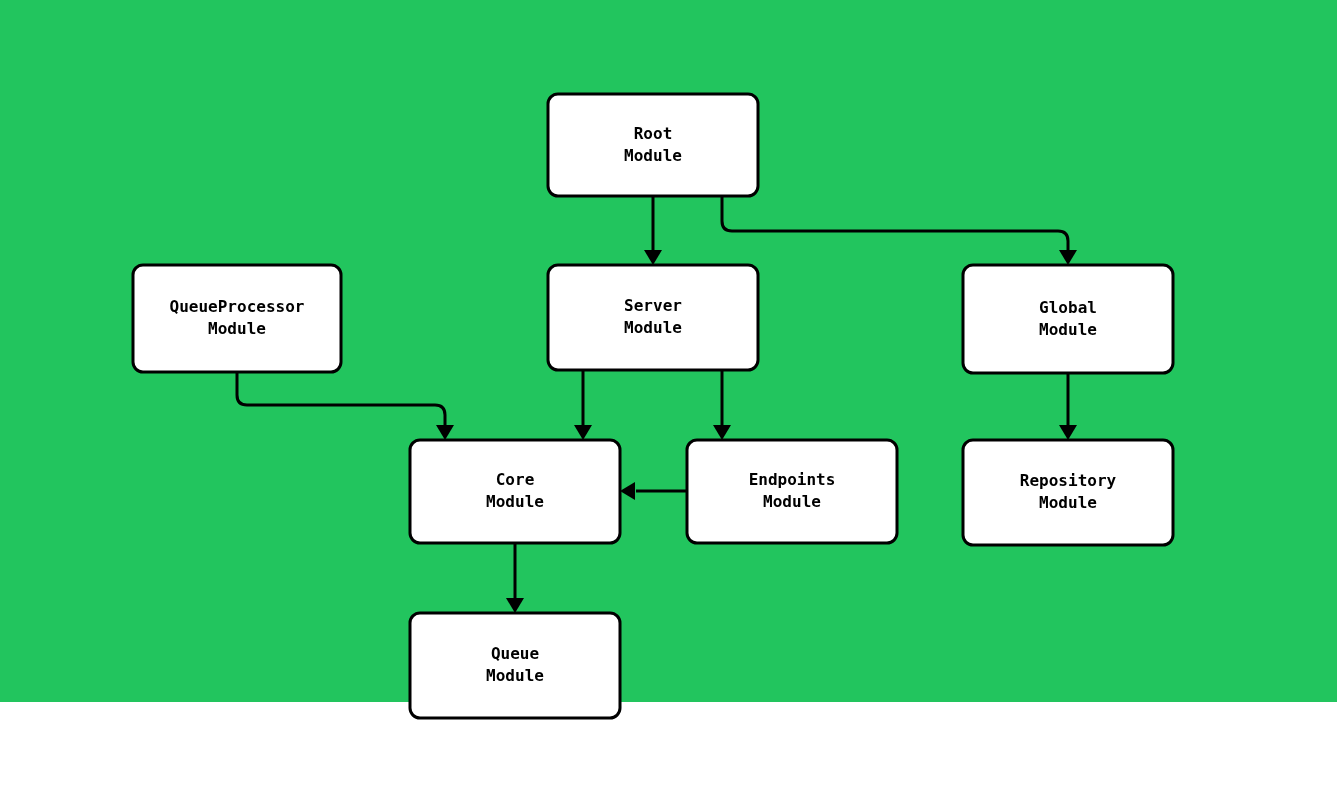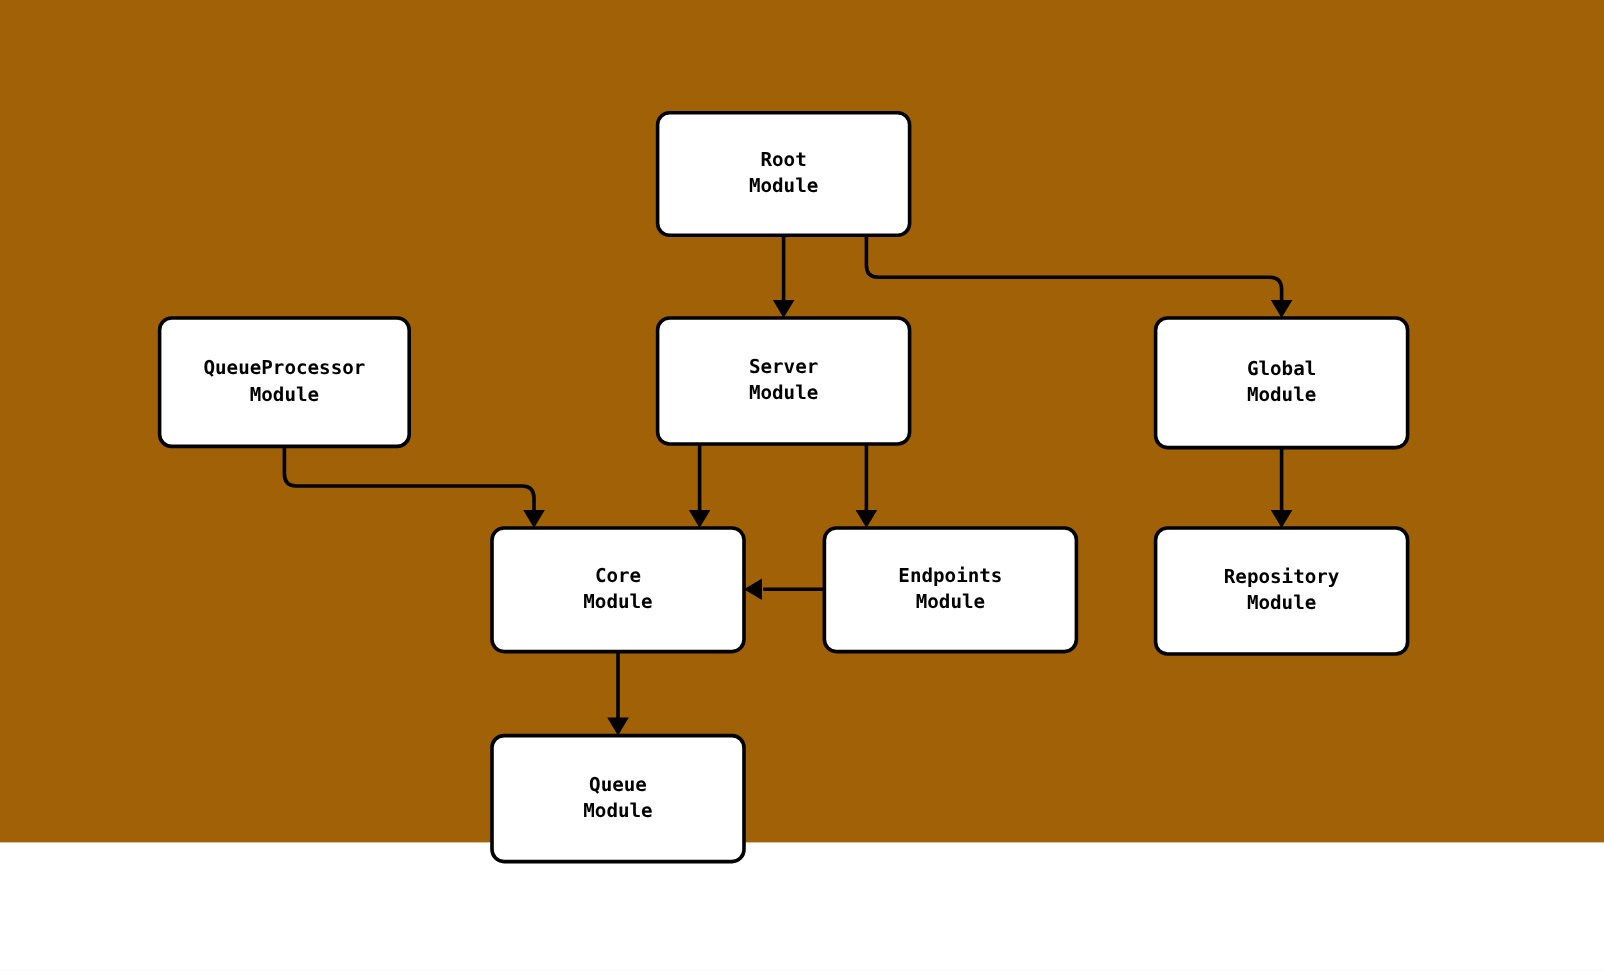--- a/index.html
+++ b/index.html
@@ -11,21 +11,21 @@
   body {
     width: 1337px;
     height: 809px;
     font-family: "DejaVu Sans Mono", "Liberation Mono", monospace;
     overflow: hidden;
   }
   #diagram-root {
     position: relative;
     width: 1337px;
     height: 702px;
-    background: #a16207;
+    background: #22c55e;
   }
   svg.diagram-canvas {
     position: absolute;
     top: 0;
     left: 0;
     width: 1337px;
     height: 809px;
     display: block;
   }
   .node-box {

